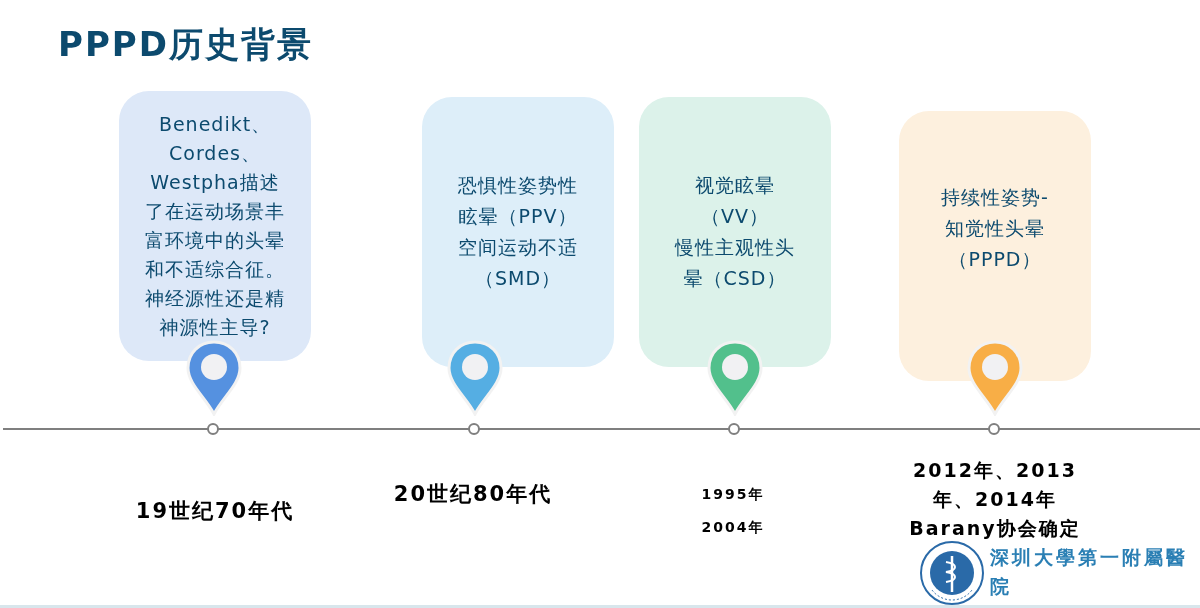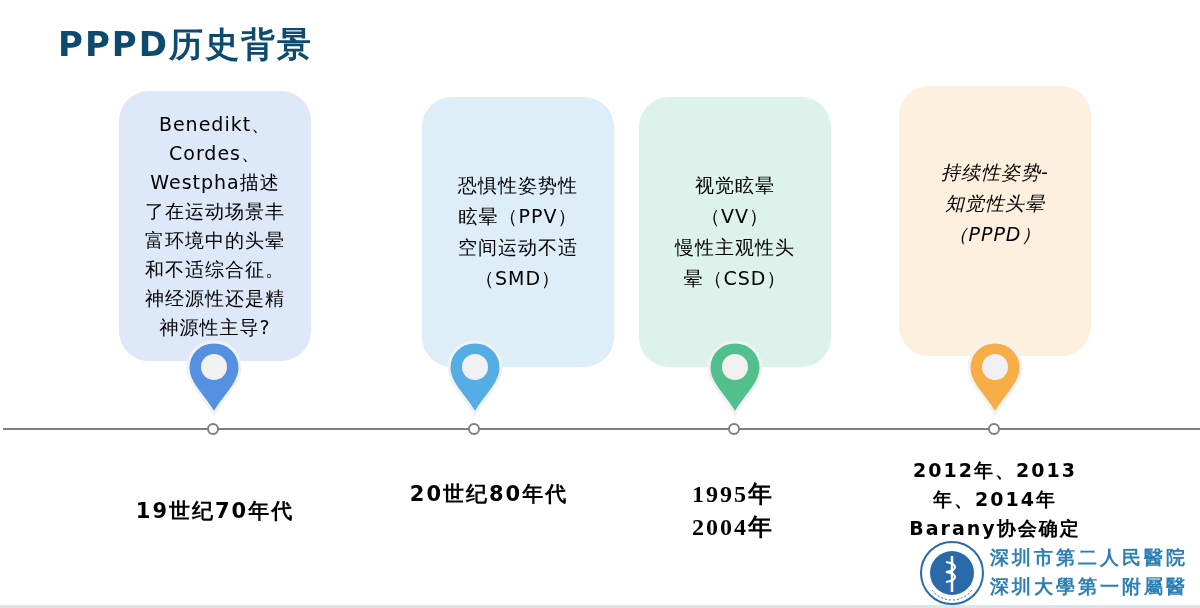--- a/index.html
+++ b/index.html
@@ -10,21 +10,21 @@
   .title {
     position: absolute; left: 58px; top: 22px; font-size: 34px; font-weight: bold;
     color: #0c4a6e; letter-spacing: 2px;
   }
   .card {
     position: absolute; width: 192px; border-radius: 30px;
     display: flex; align-items: center; justify-content: center; text-align: center;
     box-sizing: border-box; padding: 0 10px;
   }
   .card-text {
-    font-size: 19px; line-height: 31px; color: #000000; letter-spacing: 1px; white-space: pre-line;
+    font-size: 19px; line-height: 31px; color: #0c4a6e; letter-spacing: 1px; white-space: pre-line;
   }
   .timeline {
     position: absolute; left: 3px; right: 0; top: 428px; height: 2px; background: #7f7f7f;
   }
   .dot {
     position: absolute; top: 423px; width: 8px; height: 8px; border-radius: 50%;
     border: 2.5px solid #7f7f7f; background: #fff;
   }
   .pin { position: absolute; top: 340px; width: 56px; height: 76px; }
   .date {
@@ -58,21 +58,21 @@
 眩晕（PPV）
 空间运动不适
 （SMD）</div>
 </div>
 <div class="card" style="left:639px; top:97px; height:270px; background:#dcf2ea;">
   <div class="card-text">视觉眩晕
 （VV）
 慢性主观性头
 晕（CSD）</div>
 </div>
-<div class="card" style="left:899px; top:86px; height:270px; background:#fdf0de;font-style:italic;">
+<div class="card" style="left:899px; top:111px; height:270px; background:#fdf0de;">
   <div class="card-text" style="margin-top:-36px;">持续性姿势-
 知觉性头晕
 （PPPD）</div>
 </div>
 
 <div class="timeline"></div>
 
 <svg class="pin" style="left:186px;" viewBox="0 0 56 76">
   <path d="M28 2 C13 2 2 13 2 28 C2 44 20 58 28 74 C36 58 54 44 54 28 C54 13 43 2 28 2 Z" fill="#5591e0" stroke="#f2f2f2" stroke-width="3"></path>
   <circle cx="28" cy="27" r="13" fill="#f1f1f3"></circle>
@@ -89,32 +89,31 @@
   <path d="M28 2 C13 2 2 13 2 28 C2 44 20 58 28 74 C36 58 54 44 54 28 C54 13 43 2 28 2 Z" fill="#f8ae46" stroke="#f2f2f2" stroke-width="3"></path>
   <circle cx="28" cy="27" r="13" fill="#f1f1f3"></circle>
 </svg>
 
 <div class="dot" style="left:207px;"></div>
 <div class="dot" style="left:468px;"></div>
 <div class="dot" style="left:728px;"></div>
 <div class="dot" style="left:988px;"></div>
 
 <div class="date" style="left:100px; width:230px; top:495px;">19世纪70年代</div>
-<div class="date" style="left:374px; width:230px; top:478px;">20世纪80年代</div>
-<div class="date" style="left:633px; width:200px; top:478px; font-size:24px;font-family:Liberation Serif, serif;">1995年
+<div class="date" style="left:358px; width:230px; top:478px;">20世纪80年代</div>
+<div class="date" style="left:633px; width:200px; top:478px; font-size:14px;">1995年
 2004年</div>
 <div class="date" style="left:880px; width:230px; top:456px; font-size:19px; line-height:29px;">2012年、2013
 年、2014年
 Barany协会确定</div>
 
 <svg class="logo" viewBox="0 0 68 66">
   <circle cx="34" cy="33" r="31" fill="#ffffff" stroke="#2a6aa8" stroke-width="2"></circle>
   <circle cx="34" cy="33" r="22" fill="#2a6aa8"></circle>
   <line x1="34" y1="16" x2="34" y2="52" stroke="#ffffff" stroke-width="2.5"></line>
   <path d="M28 22 C40 24 40 30 28 32 C40 34 40 40 28 42" fill="none" stroke="#ffffff" stroke-width="2"></path>
   <path d="M14 50 A25 25 0 0 0 54 50" fill="none" stroke="#2a6aa8" stroke-width="1" stroke-dasharray="2 2"></path>
 </svg>
 <div class="hosp">
-  <div>深圳市第二人民醫院</div>
   <div>深圳大學第一附屬醫院</div>
 </div>
 
 <div class="bottom-rule"></div>
 
 </body></html>

